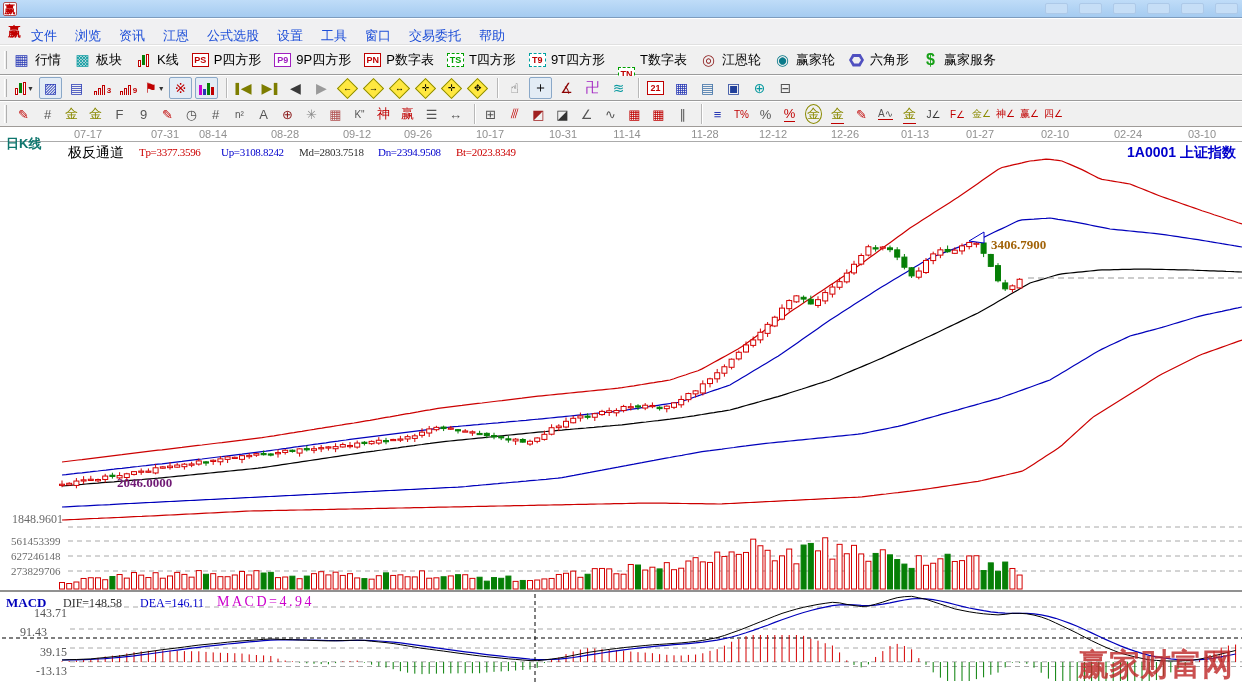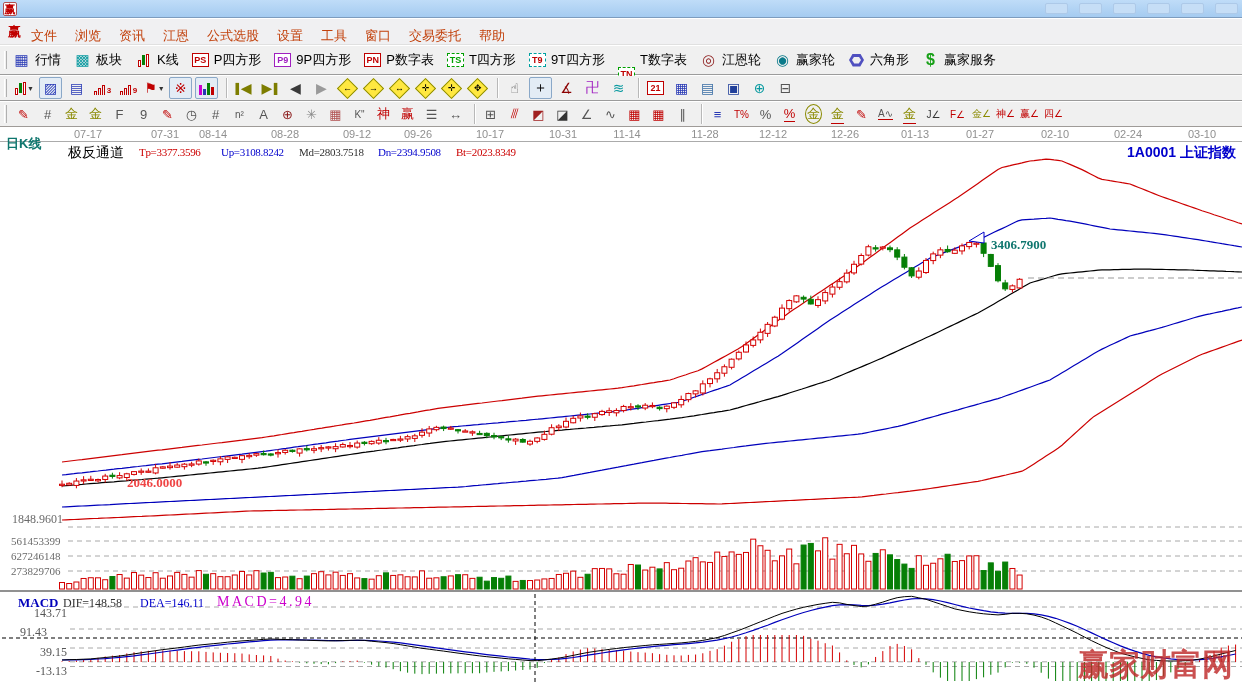--- a/index.html
+++ b/index.html
@@ -9,21 +9,21 @@
     background:linear-gradient(#bfdcf8,#a5cbf0); border-bottom:1px solid #7d9cbe;
     display:flex; align-items:center; font-size:12px; color:#000; }
   #app-icon { width:14px; height:14px; margin:0 5px 0 3px; background:#fff;
     border:1px solid #b05050; border-radius:2px; color:#c00000; font-weight:bold;
     font-size:11px; line-height:12px; text-align:center; }
   #win-buttons { position:absolute; right:4px; top:3px; display:flex; gap:11px; }
   .win-btn { width:23px; height:11px; background:#c6def6; border:1px solid #adc9e8; border-radius:2px; }
   #menubar { position:absolute; left:0; top:19px; width:1242px; height:26px;
     background:#f0f0f2; display:flex; align-items:center; font-size:13px; border-bottom:1px solid #e0e0e0;}
   #menu-icon { color:#c00000; font-weight:bold; font-size:13px; margin:0 10px 0 8px; }
-  .menu-item { margin-right:18px; color:#c2410c; white-space:nowrap;margin-top:8px; }
+  .menu-item { margin-right:18px; color:#1d4ed8; white-space:nowrap;margin-top:8px; }
   .toolbar { position:absolute; left:0; width:1242px; background:#f0f0f0; display:flex; align-items:center; }
   #toolbar1 { top:46px; height:29px; border-bottom:1px solid #9c9c9c; }
   #toolbar2 { top:76px; height:25px; border-bottom:1px solid #9b9b9b; }
   #toolbar3 { top:102px; height:25px; border-bottom:1px solid #9f9b98; }
   .grip { width:3px; height:18px; border-left:1px solid #fff; border-right:1px solid #b0b0b0; margin:0 6px 0 4px; }
   .tb1-item { display:flex; align-items:center; margin-right:13px; white-space:nowrap; }
   .tb1-label { font-size:13px; color:#000; margin-left:5px; }
   .icon16 { width:17px; height:16px; display:flex; align-items:center; justify-content:center;
     font-size:15px; line-height:16px; }
   .lbox { font-size:9px; font-weight:bold; width:17px; height:14px; line-height:12px; text-align:center; background:#fff; }
@@ -1038,27 +1038,27 @@
       <path d="M969,113 L984,104 L984,115 Z" stroke="#0000c8" fill="#fff" stroke-width="1"></path>
     </svg>
   <div class="ov" style="left:6px; top:7px; color:#0f766e; font-size:13px; font-weight:bold;">日K线</div>
   <div class="ov" style="left:68px; top:16px; color:#000; font-size:14px;">极反通道</div>
   <div class="ov num" id="ch-v0" style="left: 139px; top: 18px; color: rgb(204, 0, 0);">Tp=3377.3596</div>
   <div class="ov num" id="ch-v1" style="left: 221px; top: 18px; color: rgb(0, 0, 204);">Up=3108.8242</div>
   <div class="ov num" id="ch-v2" style="left: 299px; top: 18px; color: rgb(48, 48, 48);">Md=2803.7518</div>
   <div class="ov num" id="ch-v3" style="left: 378px; top: 18px; color: rgb(0, 0, 204);">Dn=2394.9508</div>
   <div class="ov num" id="ch-v4" style="left: 456px; top: 18px; color: rgb(204, 0, 0);">Bt=2023.8349</div>
   <div class="ov" style="right:6px; top:16px; color:#0000cc; font-size:14px; font-weight:bold;">1A0001 上证指数</div>
-  <div class="ov num" style="left:991px; top:109px; color:#0f766e; font-size:13px; font-weight:bold;">3406.7900</div>
-  <div class="ov num" style="left:117px; top:347px; color:#ef4444; font-size:13px; font-weight:bold;margin-left:10px;">2046.0000</div>
+  <div class="ov num" style="left:991px; top:109px; color:#a16207; font-size:13px; font-weight:bold;">3406.7900</div>
+  <div class="ov num" style="left:117px; top:347px; color:#701a75; font-size:13px; font-weight:bold;">2046.0000</div>
   <div class="ov num" style="left:12px; top:384px; color:#6a6a6a; font-size:12px;">1848.9601</div>
   <div class="ov num" style="left:11px; top:407px; color:#6a6a6a; font-size:11px;">561453399</div>
   <div class="ov num" style="left:11px; top:422px; color:#6a6a6a; font-size:11px;">627246148</div>
   <div class="ov num" style="left:11px; top:437px; color:#6a6a6a; font-size:11px;">273829706</div>
-  <div class="ov num" style="left:18px; top:467px; color:#0000bb; font-size:13px; font-weight:bold;">MACD</div>
+  <div class="ov num" style="left:6px; top:467px; color:#0000bb; font-size:13px; font-weight:bold;">MACD</div>
   <div class="ov num" style="left:63px; top:468px; color:#303030; font-size:12px;">DIF=148.58</div>
   <div class="ov num" style="left:140px; top:468px; color:#0000cc; font-size:12px;">DEA=146.11</div>
   <div class="ov num" style="left:217px; top:466px; color:#cc00cc; font-size:14px; letter-spacing:2.5px;">MACD=4.94</div>
   <div class="ov num" style="left:20px; width:47px; top:478px; color:#555; font-size:12px; text-align:right;">143.71</div>
   <div class="ov num" style="left:20px; width:47px; top:497px; color:#555; font-size:12px; text-align:left;">91.43</div>
   <div class="ov num" style="left:20px; width:47px; top:517px; color:#555; font-size:12px; text-align:right;">39.15</div>
   <div class="ov num" style="left:14px; width:53px; top:536px; color:#555; font-size:12px; text-align:right;">-13.13</div>
   <div class="ov" id="watermark" style="left:1078px; top:516px;">赢家财富网</div>
 </div>
 

